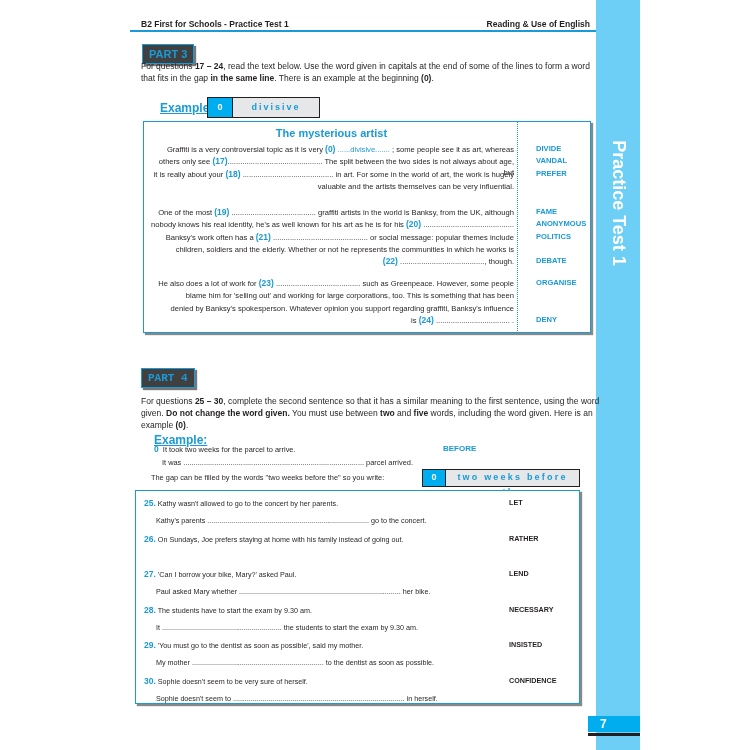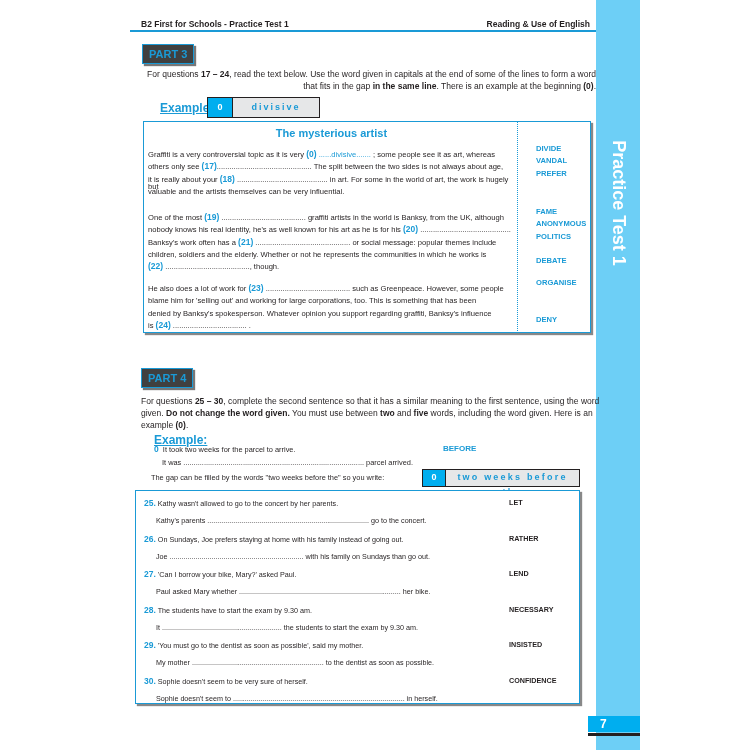--- a/index.html
+++ b/index.html
@@ -24,21 +24,21 @@
   .ex-label { font-size:12px; font-weight:bold; color:#1a9ad6;text-decoration:underline; }
   .ex-box { border:1.5px solid #231f20; display:flex; background:#e6e7e8; box-sizing:border-box; }
   .ex-num { background:#00aeef; color:#fff; font-weight:bold; font-size:9px; text-align:center;
      border-right:1.5px solid #231f20; }
   .ex-ans { color:#1a9ad6; font-weight:bold; letter-spacing:2px; font-size:9px; text-align:center; flex:1; }
   .text-box { left:143px; top:121px; width:448px; height:212px; border:1.5px solid #1a9ad6;
      box-shadow:2px 2px 1px #888; box-sizing:border-box; background:#fff; }
   .text-title { position:absolute; left:0; width:375px; top:5px; text-align:center; color:#1a9ad6;
      font-weight:bold; font-size:11px; }
   .sep { position:absolute; left:373px; top:0; height:209px; border-left:1.5px dotted #1a9ad6; }
-  .para { position:absolute; left:4px; width:366px; font-size:7.6px; line-height:20px; }
+  .para { position:absolute; left:4px; width:366px; font-size:7.6px; line-height:11px;text-align:right; }
   .gapnum { color:#1a9ad6; font-weight:bold; font-size:8.5px; }
   .word { position:absolute; left:392px; font-size:7.6px; font-weight:bold; color:#1a9ad6; }
   .q-box { left:135px; top:490px; width:445px; height:214px; border:1.5px solid #1a9ad6;
      box-shadow:2px 2px 1px #888; box-sizing:border-box; background:#fff; }
   .q { position:absolute; left:19px; font-size:7.2px; }
   .q .qnum { color:#1a9ad6; font-weight:bold; font-size:8.5px; margin-left:-0px; }
   .q-line1 { height:12px; line-height:12px; }
   .q-line2 { height:12px; line-height:12px; padding-left:12px; margin-top:6px; }
   .q-key { position:absolute; left:373px; font-size:7.2px; font-weight:bold; }
 </style>
@@ -51,21 +51,21 @@
 
 <div class="abs side-band"></div>
 <div class="abs side-title">
     <span>Practice Test 1</span>
   </div>
 <div class="abs page-num">7</div>
 <div class="abs page-line"></div>
 
 <div class="abs part-box" style="left:142px; top:44px;">PART 3</div>
 
-<div class="abs instr" style="left:141px; top:68px;text-align:right;">
+<div class="abs instr" style="left:141px; top:60px;">
   <span>For questions </span><b>17 – 24</b><span>, read the text below. Use the word given in capitals at the end of some of the lines to form a word that fits in the gap </span><b>in the same line</b><span>. There is an example at the beginning </span><b>(0)</b><span>.</span>
 </div>
 
 <div class="abs ex-label" style="left:160px; top:101px;">Example:</div>
 <div class="abs ex-box" style="left:207px; top:97px; width:113px; height:21px;">
   <div class="ex-num" style="width:24px; line-height:18px;">0</div>
   <div class="ex-ans" style="line-height:18px;">divisive</div>
 </div>
 
 <div class="abs text-box">
@@ -90,21 +90,21 @@
       <div class="word" style="top: 134.2px;">DEBATE</div>
       <div class="para" style="top: 156px;"><span>He also does a lot of work for </span><span class="gapnum">(23)</span><span> ........................................</span><span> such as Greenpeace. However, some people</span></div>
       <div class="word" style="top: 156px;">ORGANISE</div>
       <div class="para" style="top: 168.3px;"><span>blame him for 'selling out' and working for large corporations, too. This is something that has been</span><span class="gapnum"></span><span></span><span></span></div>
       <div class="para" style="top: 180.6px;"><span>denied by Banksy's spokesperson. Whatever opinion you support regarding graffiti, Banksy's influence</span><span class="gapnum"></span><span></span><span></span></div>
       <div class="para" style="top: 192.9px;"><span>is </span><span class="gapnum">(24)</span><span> ...................................</span><span> .</span></div>
       <div class="word" style="top: 192.9px;">DENY</div>
     </div>
 </div>
 
-<div class="abs part-box" style="left:141px; top:368px;">PART 4</div>
+<div class="abs part-box" style="left:141px; top:368px;font-family:Liberation Mono, monospace;">PART 4</div>
 
 <div class="abs instr" style="left:141px; top:395px; width:460px;">
   <span>For questions </span><b>25 – 30</b><span>, complete the second sentence so that it has a similar meaning to the first sentence, using the word given. </span><b>Do not change the word given.</b><span> You must use between </span><b>two</b><span> and </span><b>five</b><span> words, including the word given. Here is an example </span><b>(0)</b><span>.</span>
 </div>
 
 <div class="abs ex-label" style="left:154px; top:433px;">Example:</div>
 <div class="abs" style="left:154px; top:444px; font-size:7.4px;">
   <span class="blue" style="font-weight:bold; font-size:8.5px;">0</span>&nbsp;
   <span>It took two weeks for the parcel to arrive.</span>
 </div>
@@ -118,21 +118,20 @@
 
 <div class="abs q-box">
   <div id="p4-questions">
       <div class="q" style="top: 6px; left: 8px;">
         <div class="q-line1"><span class="qnum">25.</span> <span>Kathy wasn't allowed to go to the concert by her parents.</span></div>
         <div class="q-line2">Kathy's parents ................................................................................. go to the concert.</div>
       </div>
       <div class="q-key" style="top: 6px; line-height: 12px;">LET</div>
       <div class="q" style="top: 41.5px; left: 8px;">
         <div class="q-line1"><span class="qnum">26.</span> <span>On Sundays, Joe prefers staying at home with his family instead of going out.</span></div>
-        <div class="q-line2">Joe ................................................................... with his family on Sundays than go out.</div>
       </div>
       <div class="q-key" style="top: 41.5px; line-height: 12px;">RATHER</div>
       <div class="q" style="top: 77px; left: 8px;">
         <div class="q-line1"><span class="qnum">27.</span> <span>'Can I borrow your bike, Mary?' asked Paul.</span></div>
         <div class="q-line2">Paul asked Mary whether ................................................................................. her bike.</div>
       </div>
       <div class="q-key" style="top: 77px; line-height: 12px;">LEND</div>
       <div class="q" style="top: 112.5px; left: 8px;">
         <div class="q-line1"><span class="qnum">28.</span> <span>The students have to start the exam by 9.30 am.</span></div>
         <div class="q-line2">It ............................................................ the students to start the exam by 9.30 am.</div>

